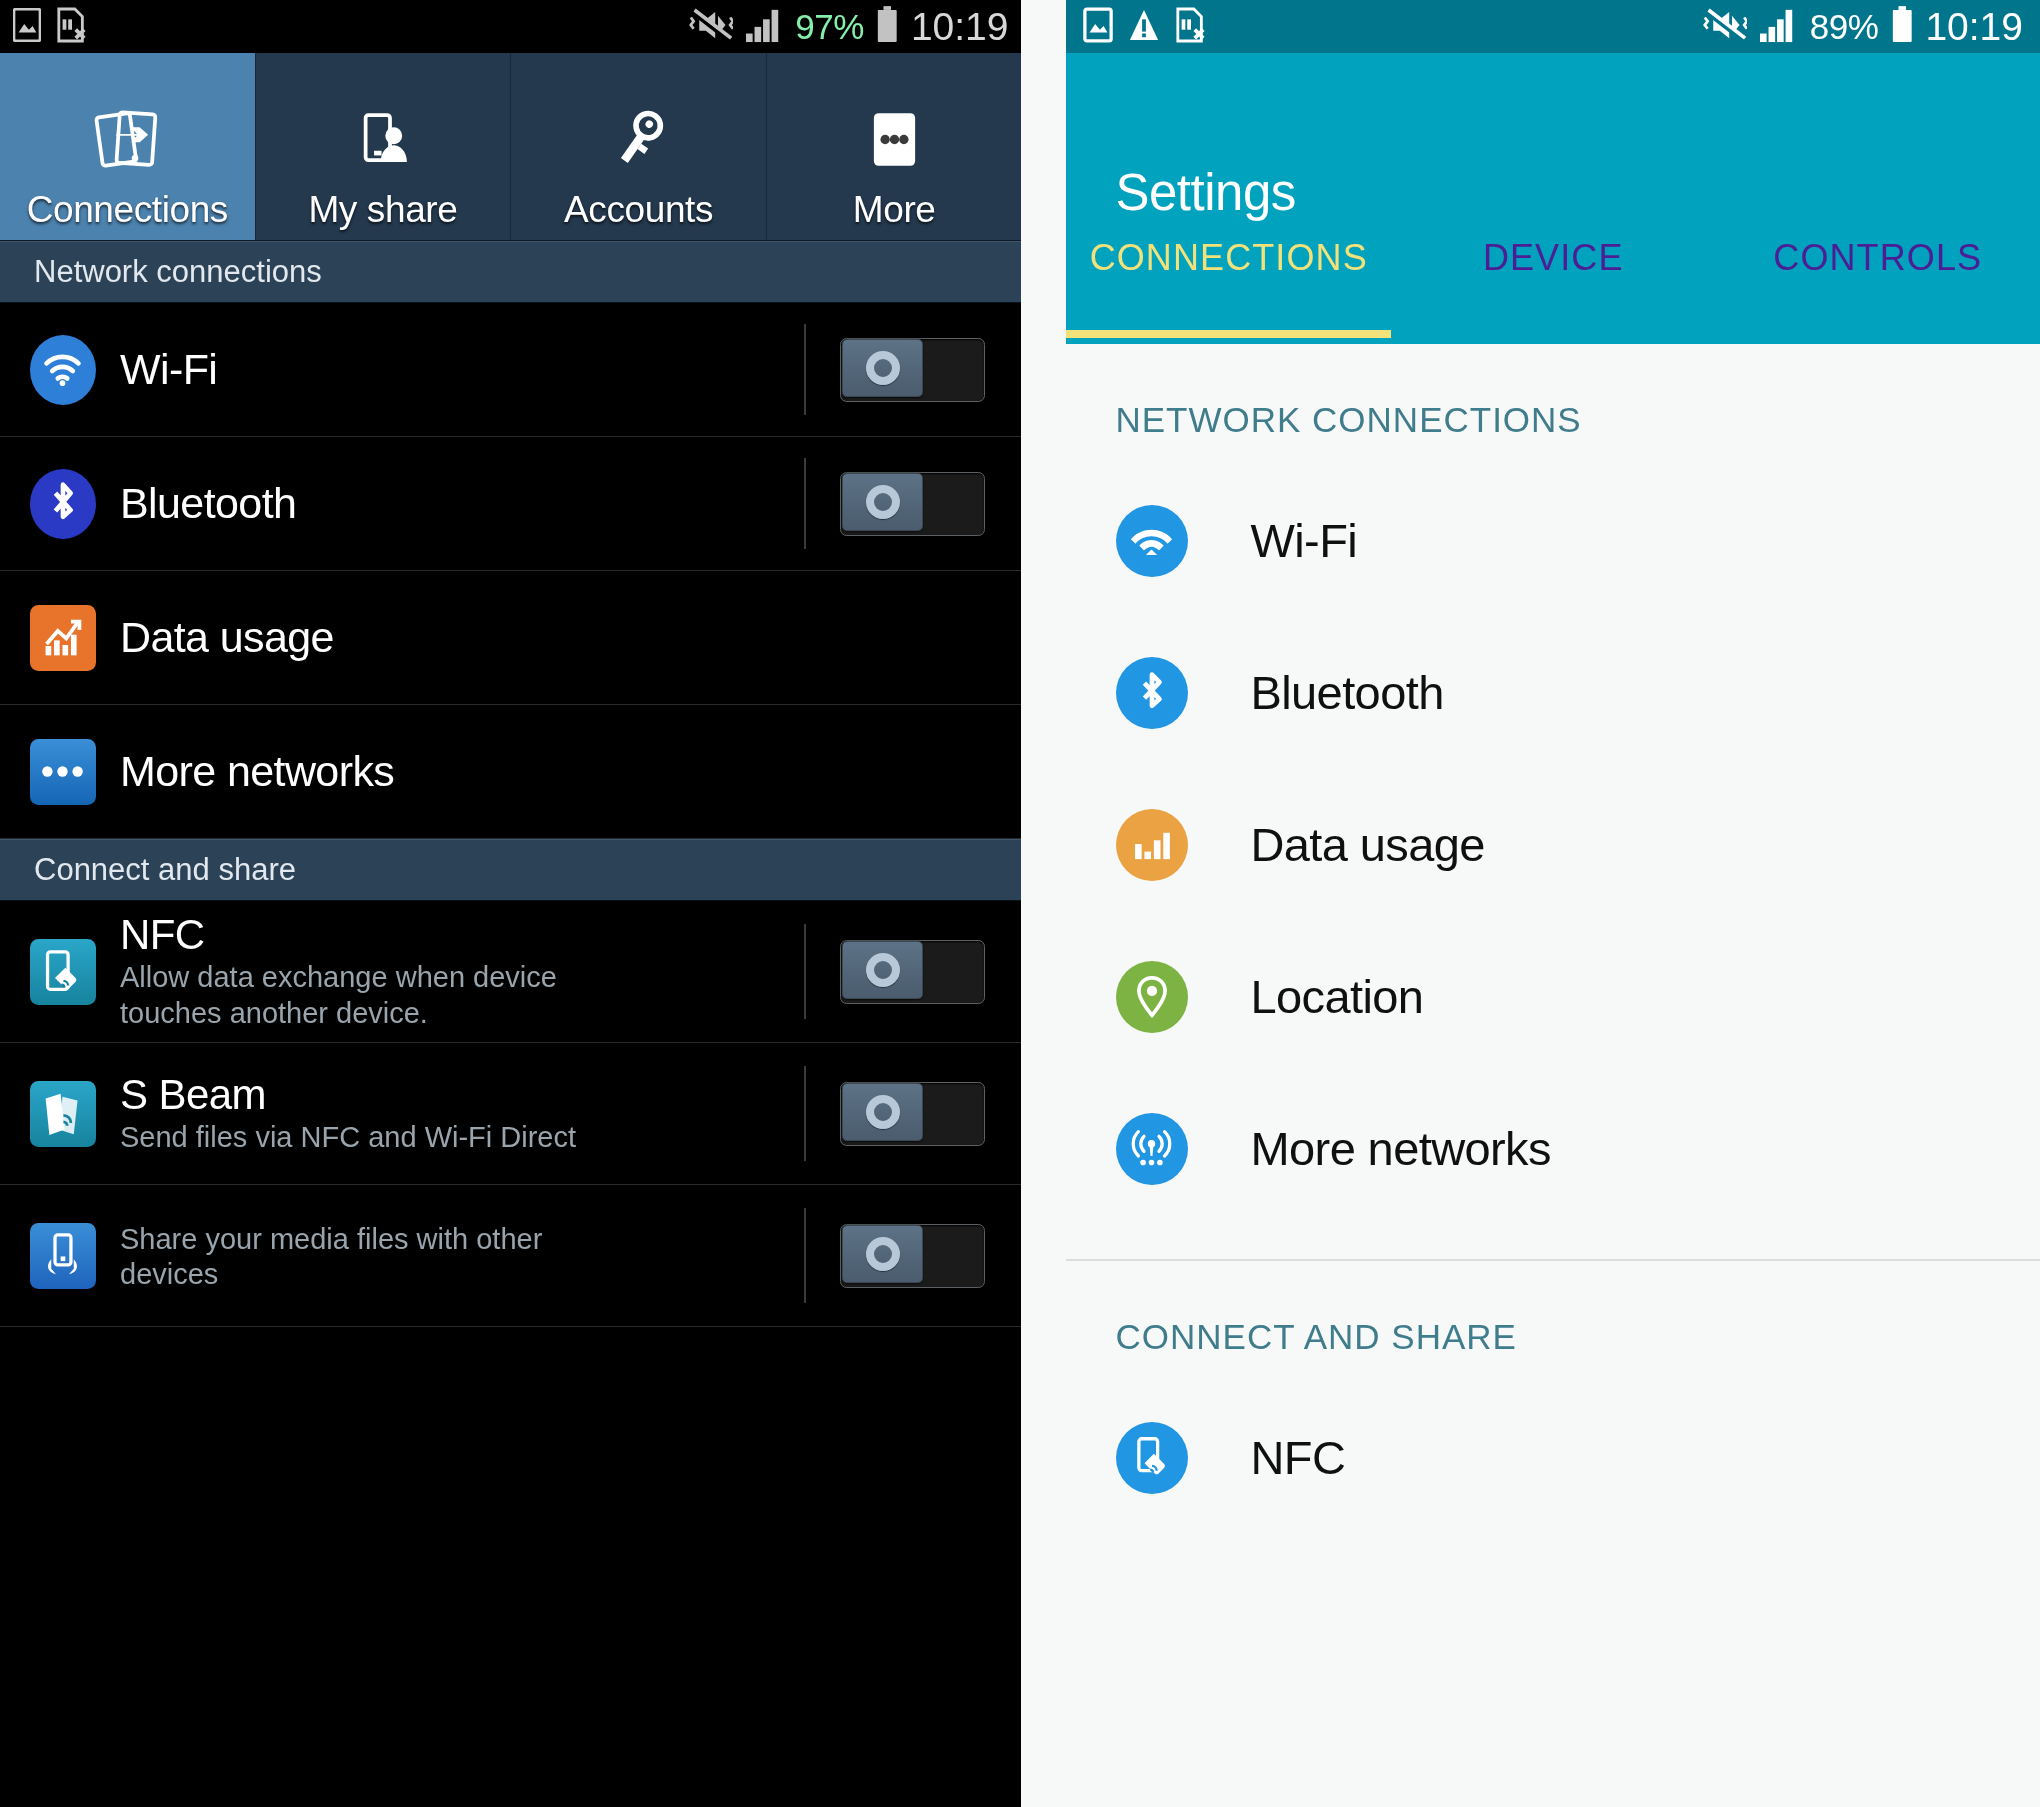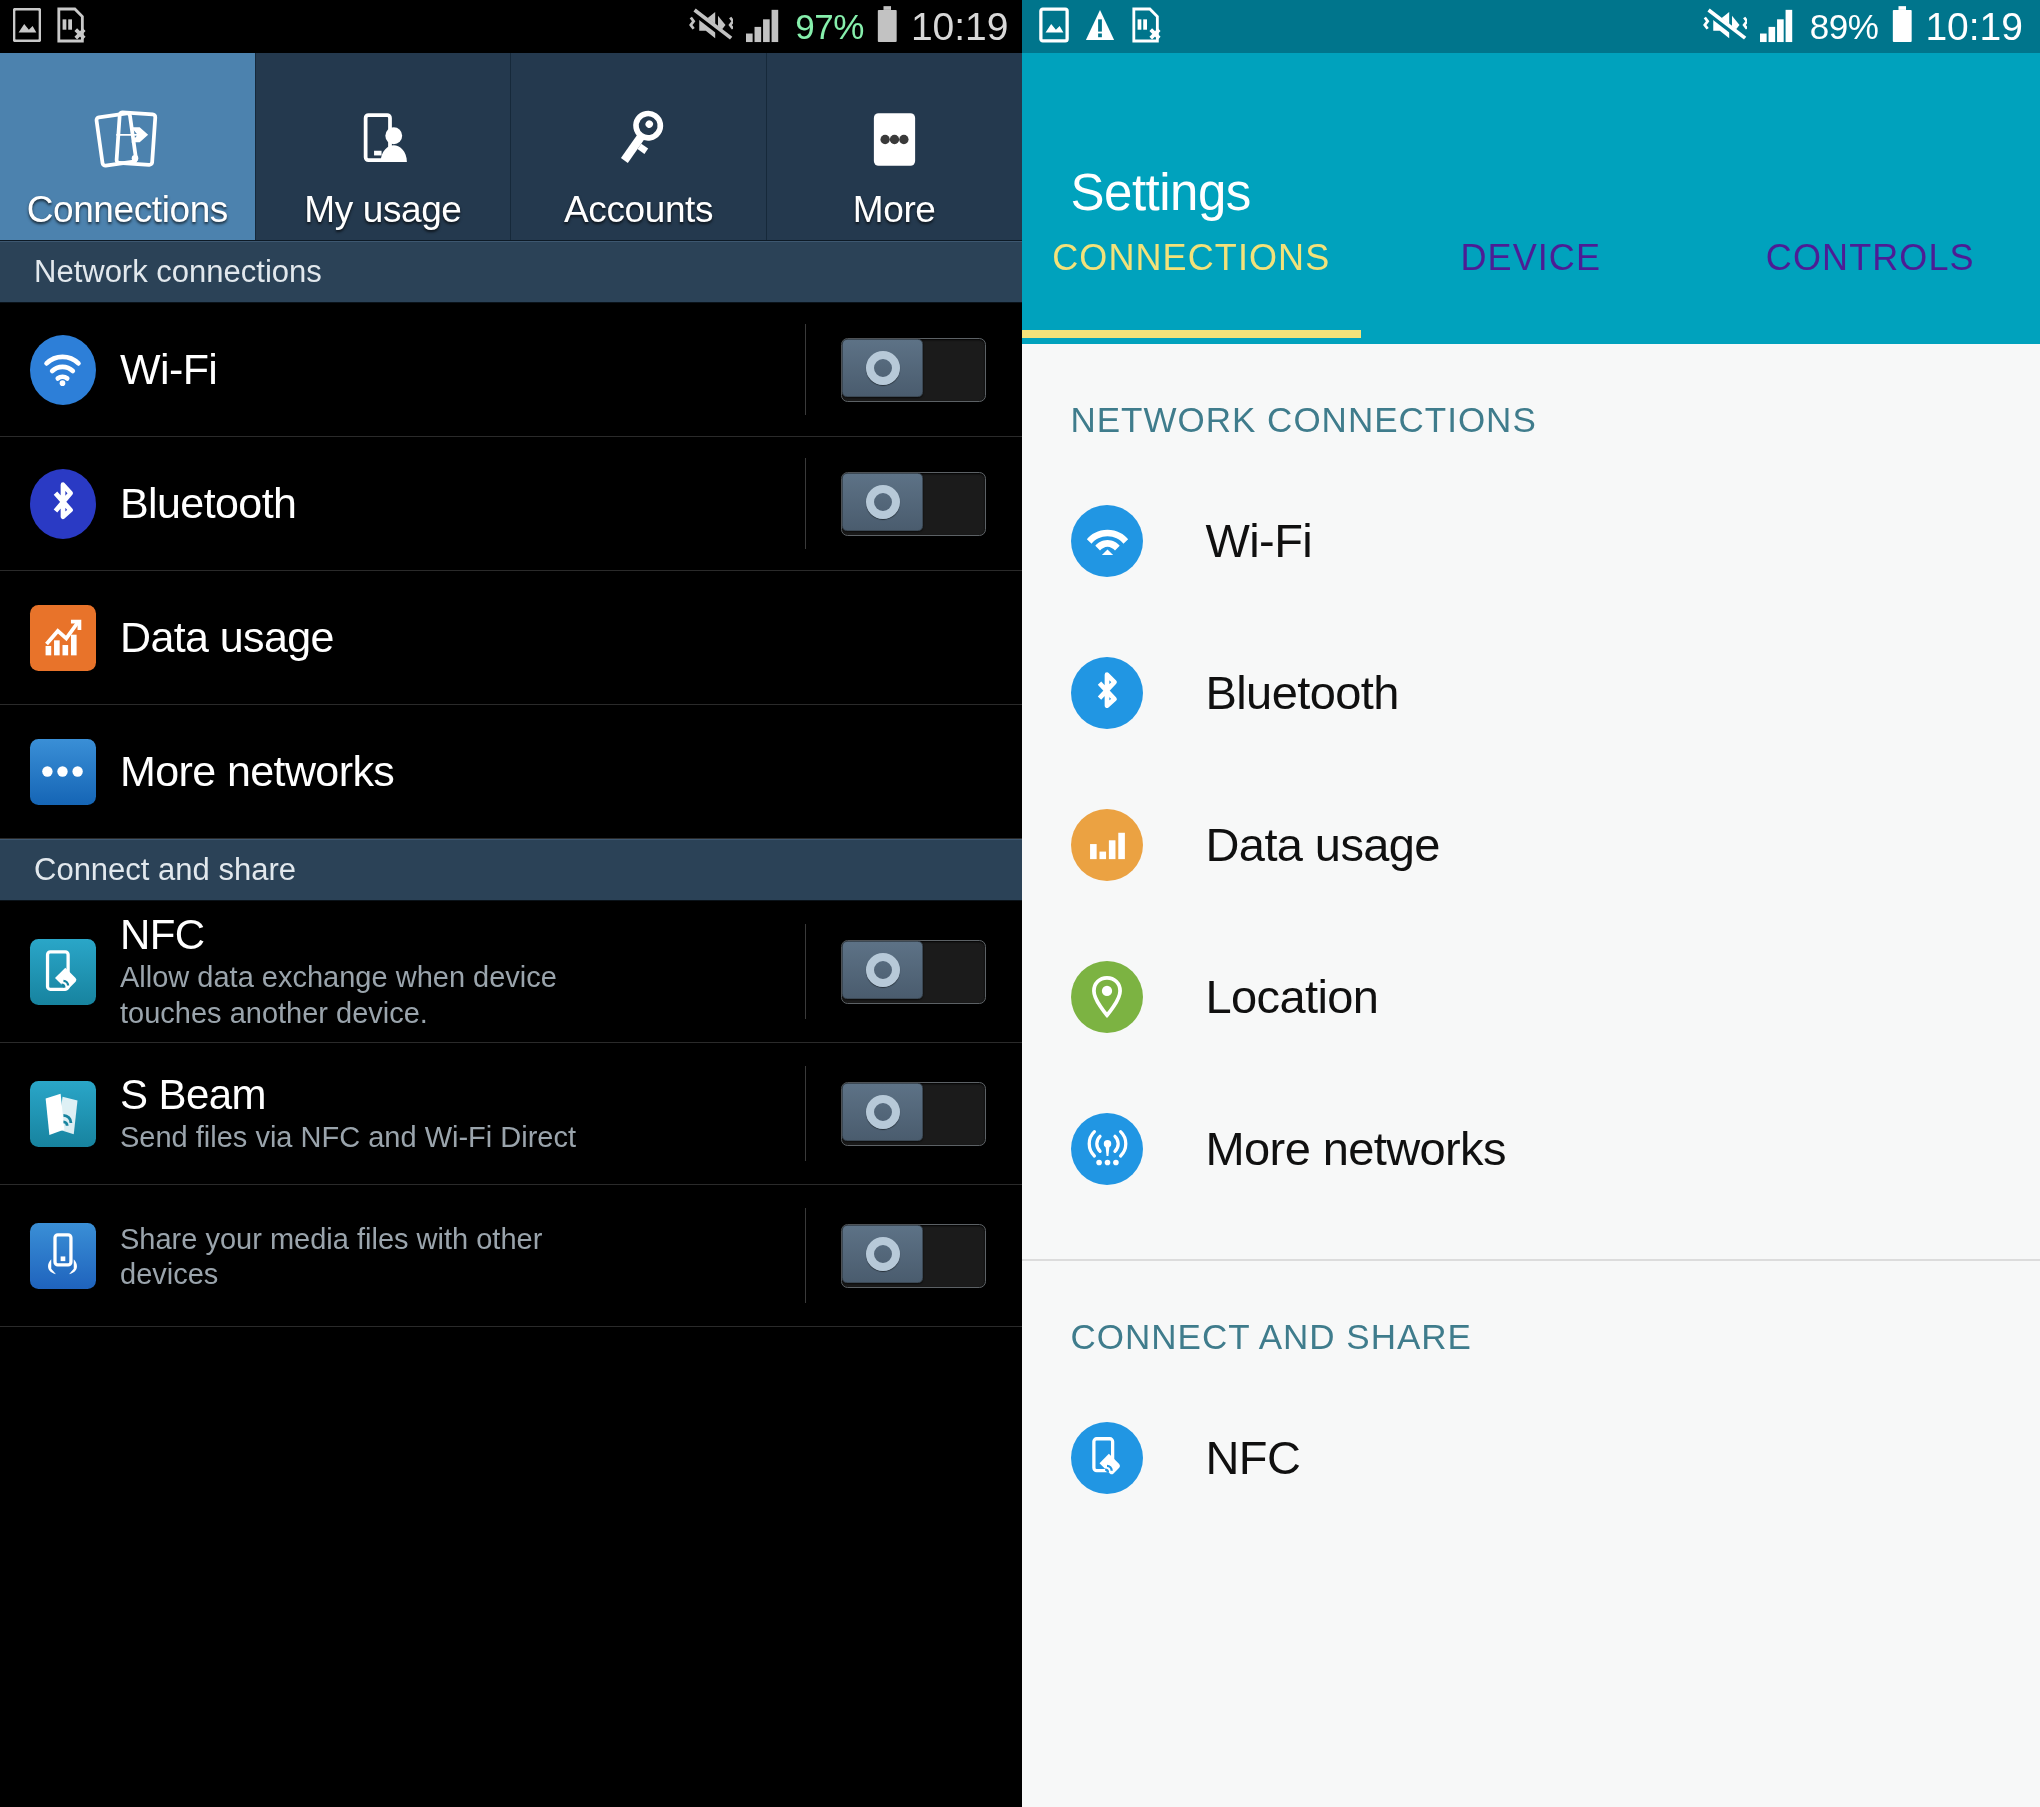--- a/index.html
+++ b/index.html
@@ -90,21 +90,21 @@
     width:34px; height:34px; border-radius:50%;
     border:8.5px solid #b7c9d8; box-sizing:border-box;
     box-shadow:0 0.9px 0.9px rgba(0,0,0,.5);
   }
 
   
   .sq { width:66px; height:66px; border-radius:8.5px; display:flex; align-items:center; justify-content:center; }
   .circ { width:66px; height:70px; border-radius:50%; display:flex; align-items:center; justify-content:center; }
 
   
-  .panel-right { width:1019px; height:1808px; background:#f7f8f8; position:relative; overflow:hidden; }
+  .panel-right { width:1019px; height:1808px; background:#f7f8f8; position:relative; overflow:hidden;padding-left:45px; }
 
   .statusbar-teal {
     height:53px; display:flex; align-items:center; padding:0 17px;
     color:#ffffff;
   }
   .statusbar-teal .sb-pct { font-size:35px; color:#fff; }
   .statusbar-teal .sb-time { font-size:39px; color:#fff; }
 
   .appbar { height:169px; display:flex; align-items:flex-end; padding-left:49px; }
   .appbar-title { color:#ffffff; font-size:51px; letter-spacing:-0.5px; }
@@ -202,21 +202,21 @@
       </div>
       <div class="tab">
         <div class="tab-icon">
           <svg width="75" height="75" viewBox="0 0 80 80">
               <rect x="22" y="14" width="26" height="48" rx="3" fill="none" stroke="#fff" stroke-width="4"></rect>
               <rect x="31" y="52" width="8" height="5" fill="#fff"></rect>
               <circle cx="52" cy="36" r="9" fill="#fff"></circle>
               <path d="M38 64 c0 -12 8 -18 14 -18 s14 6 14 18 z" fill="#fff"></path>
             </svg>
         </div>
-        <div class="tab-label">My usage</div>
+        <div class="tab-label">My share</div>
       </div>
       <div class="tab">
         <div class="tab-icon">
           <svg width="75" height="75" viewBox="0 0 80 80">
               <g transform="rotate(35 40 40)">
                 <circle cx="40" cy="22" r="13" fill="none" stroke="#fff" stroke-width="6"></circle>
                 <circle cx="40" cy="20" r="4" fill="#fff"></circle>
                 <rect x="36" y="33" width="9" height="34" fill="#fff"></rect>
                 <rect x="45" y="42" width="9" height="7" fill="#fff"></rect>
               </g>

